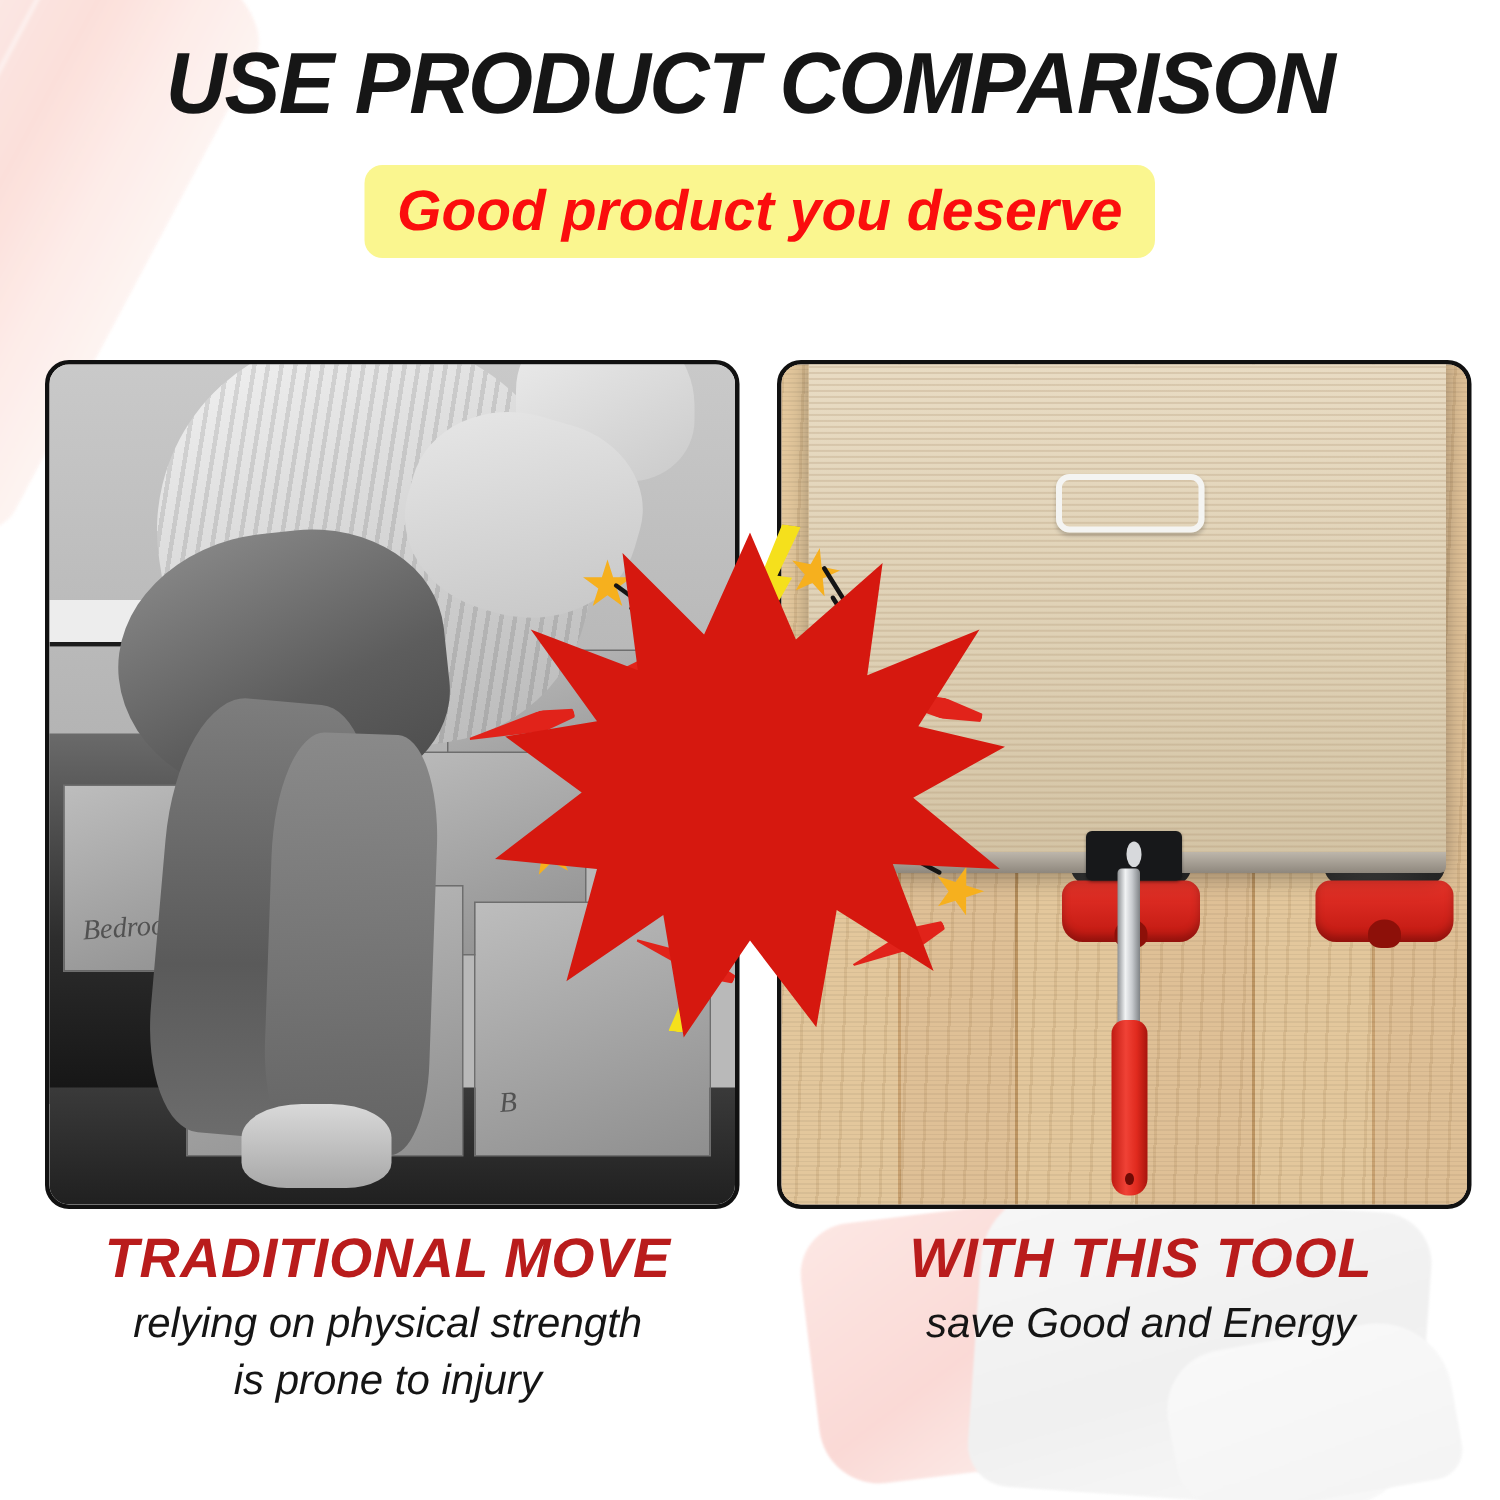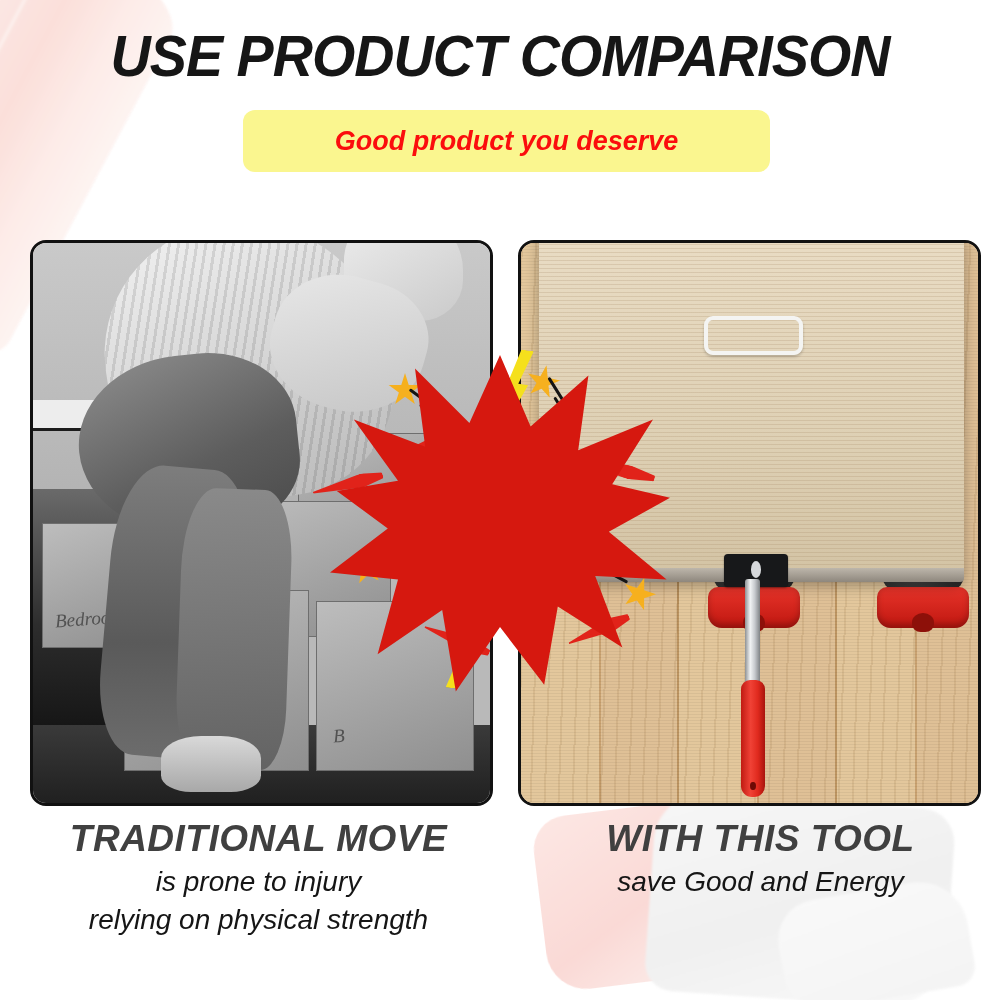--- a/index.html
+++ b/index.html
@@ -53,21 +53,21 @@
     color:#161616;
     white-space:nowrap;
     transform:scaleX(.96);
   }
   .subtitle-wrap{
     position:absolute;left:243px;top:110px;width:527px;height:62px;
     background:#faf68f;border-radius:12px;
     display:flex;align-items:center;justify-content:center;
   }
   .subtitle{
-    font-size:27px;font-weight:bold;font-style:italic;color:#fb0d0d;
+    font-size:38px;font-weight:bold;font-style:italic;color:#fb0d0d;
     letter-spacing:0px;white-space:nowrap;
   }
 
   
   .panel{
     position:absolute;top:240px;height:560px;
     border:3px solid #111;border-radius:16px;overflow:hidden;
   }
   .panel-left{left:30px;width:457px;}
   .panel-right{left:518px;width:457px;}
@@ -216,21 +216,21 @@
     -webkit-clip-path:polygon(0 45%,70% 0,100% 30%,100% 70%,70% 100%,0 55%);
             clip-path:polygon(0 45%,70% 0,100% 30%,100% 70%,70% 100%,0 55%);
   }
   .dash{position:absolute;height:3px;background:#141414;border-radius:3px;}
 
   
   .cap{position:absolute;top:818px;width:457px;text-align:center;}
   .cap-left{left:30px;}
   .cap-right{left:532px;}
   .cap h3{
-    margin:0;font-size:37px;font-weight:bold;font-style:italic;color:#404040;
+    margin:0;font-size:37px;font-weight:bold;font-style:italic;color:#b91c1c;
     letter-spacing:.5px;
   }
   .cap p{
     margin:6px 0 0 0;font-size:28px;font-style:italic;color:#151515;line-height:1.15;
   }
 </style>
 </head>
 <body>
 
 <div class="page">
@@ -325,22 +325,22 @@
     <div class="dash" style="left:36px;top:184px;width:62px;transform:rotate(-30deg);"></div>
     <div class="dash" style="left:44px;top:196px;width:44px;transform:rotate(-30deg);"></div>
     <div class="dash" style="left:250px;top:204px;width:60px;transform:rotate(28deg);"></div>
     <div class="dash" style="left:258px;top:216px;width:42px;transform:rotate(28deg);"></div>
 
     <div class="star-shape"></div>
   </div>
 
   <div class="cap cap-left">
     <h3>TRADITIONAL MOVE</h3>
+    <p>relying on physical strength</p>
     <p>is prone to injury</p>
-    <p>relying on physical strength</p>
   </div>
 
   <div class="cap cap-right">
     <h3>WITH THIS TOOL</h3>
     <p>save Good and Energy</p>
   </div>
 
 </div>
 
 </body></html>

